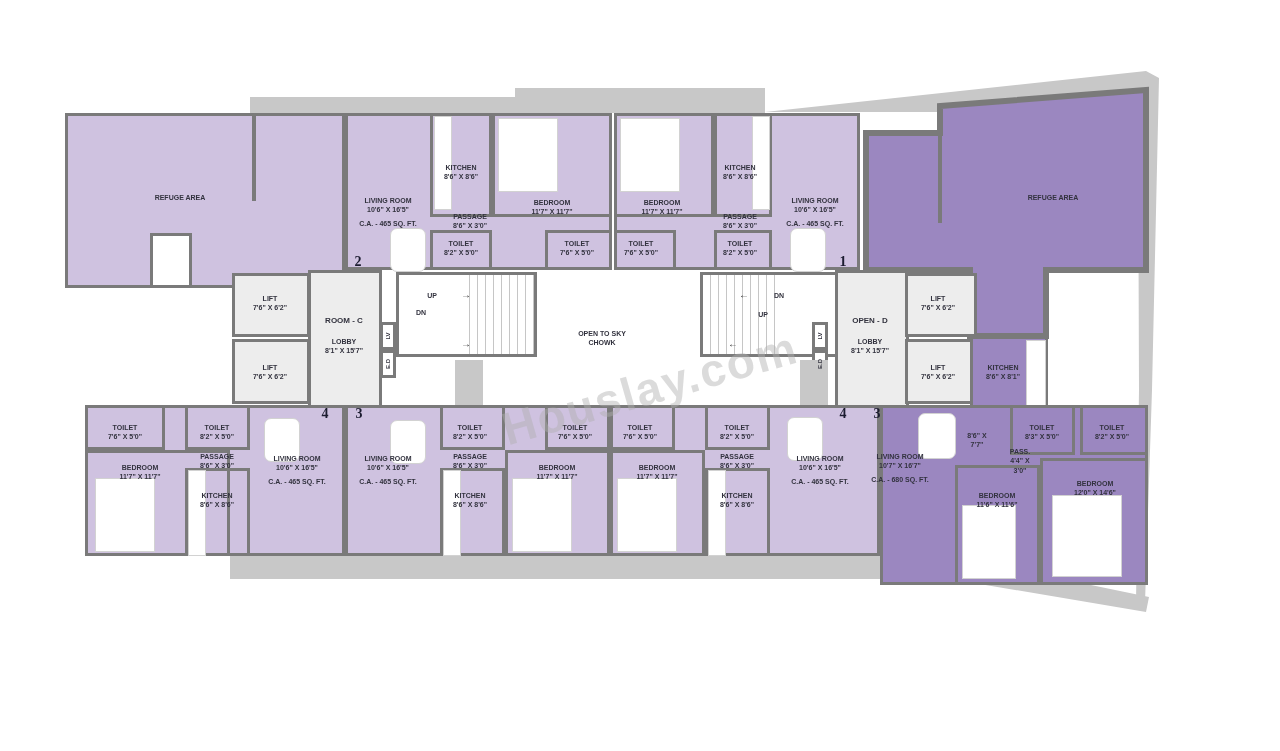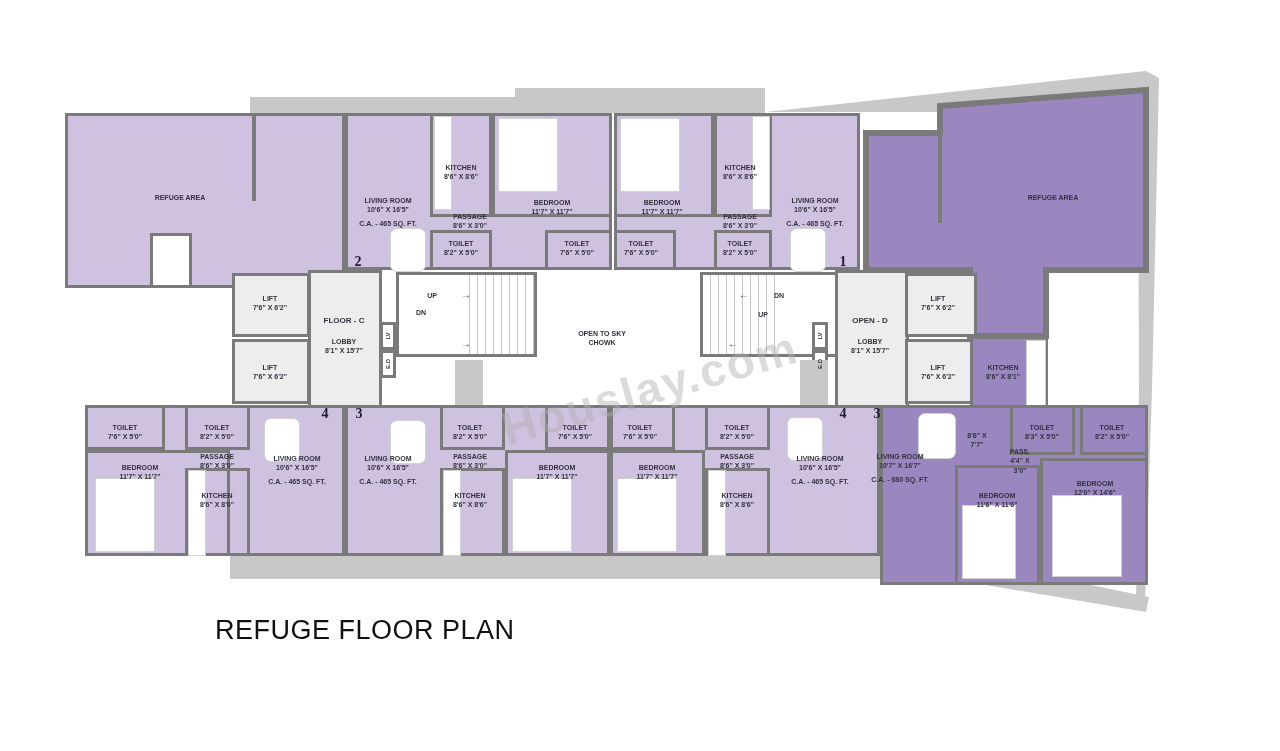--- a/index.html
+++ b/index.html
@@ -129,21 +129,21 @@
   <div class="treads" style="left:462px;top:275px;width:72px;height:79px;"></div>
   <div class="grayshaft" style="left:455px;top:360px;width:28px;height:45px;"></div>
   <div class="lbl" style="left:270px;top:303px;">
     <div>LIFT</div>
       <div>7'6" X 6'2"</div>
   </div>
   <div class="lbl" style="left:270px;top:372px;">
     <div>LIFT</div>
       <div>7'6" X 6'2"</div>
   </div>
-  <div class="lbl" style="left:344px;top:321px;font-size:8px;">FLOOR - C</div>
+  <div class="lbl" style="left:344px;top:321px;font-size:8px;">ROOM - C</div>
   <div class="lbl" style="left:344px;top:346px;">
     <div>LOBBY</div>
       <div>8'1" X 15'7"</div>
   </div>
   <div class="vlbl" style="left:388px;top:336px;">LV</div>
   <div class="vlbl" style="left:388px;top:364px;">E.D</div>
   <div class="lbl" style="left:432px;top:296px;">UP</div>
   <div class="arrow" style="left:466px;top:294px;">→</div>
   <div class="lbl" style="left:421px;top:313px;">DN</div>
   <div class="arrow" style="left:466px;top:343px;">→</div>
@@ -327,15 +327,14 @@
     <div>BEDROOM</div>
       <div>11'6" X 11'6"</div>
   </div>
   <div class="lbl" style="left:1095px;top:488px;">
     <div>BEDROOM</div>
       <div>12'0" X 14'6"</div>
   </div>
   <div class="num" style="left:877px;top:414px;">3</div>
 
   <div class="watermark">Houslay.com</div>
-  <div class="title">REFUGE FLOOR PLAN</div>
 
 </div>
 
 </body></html>

